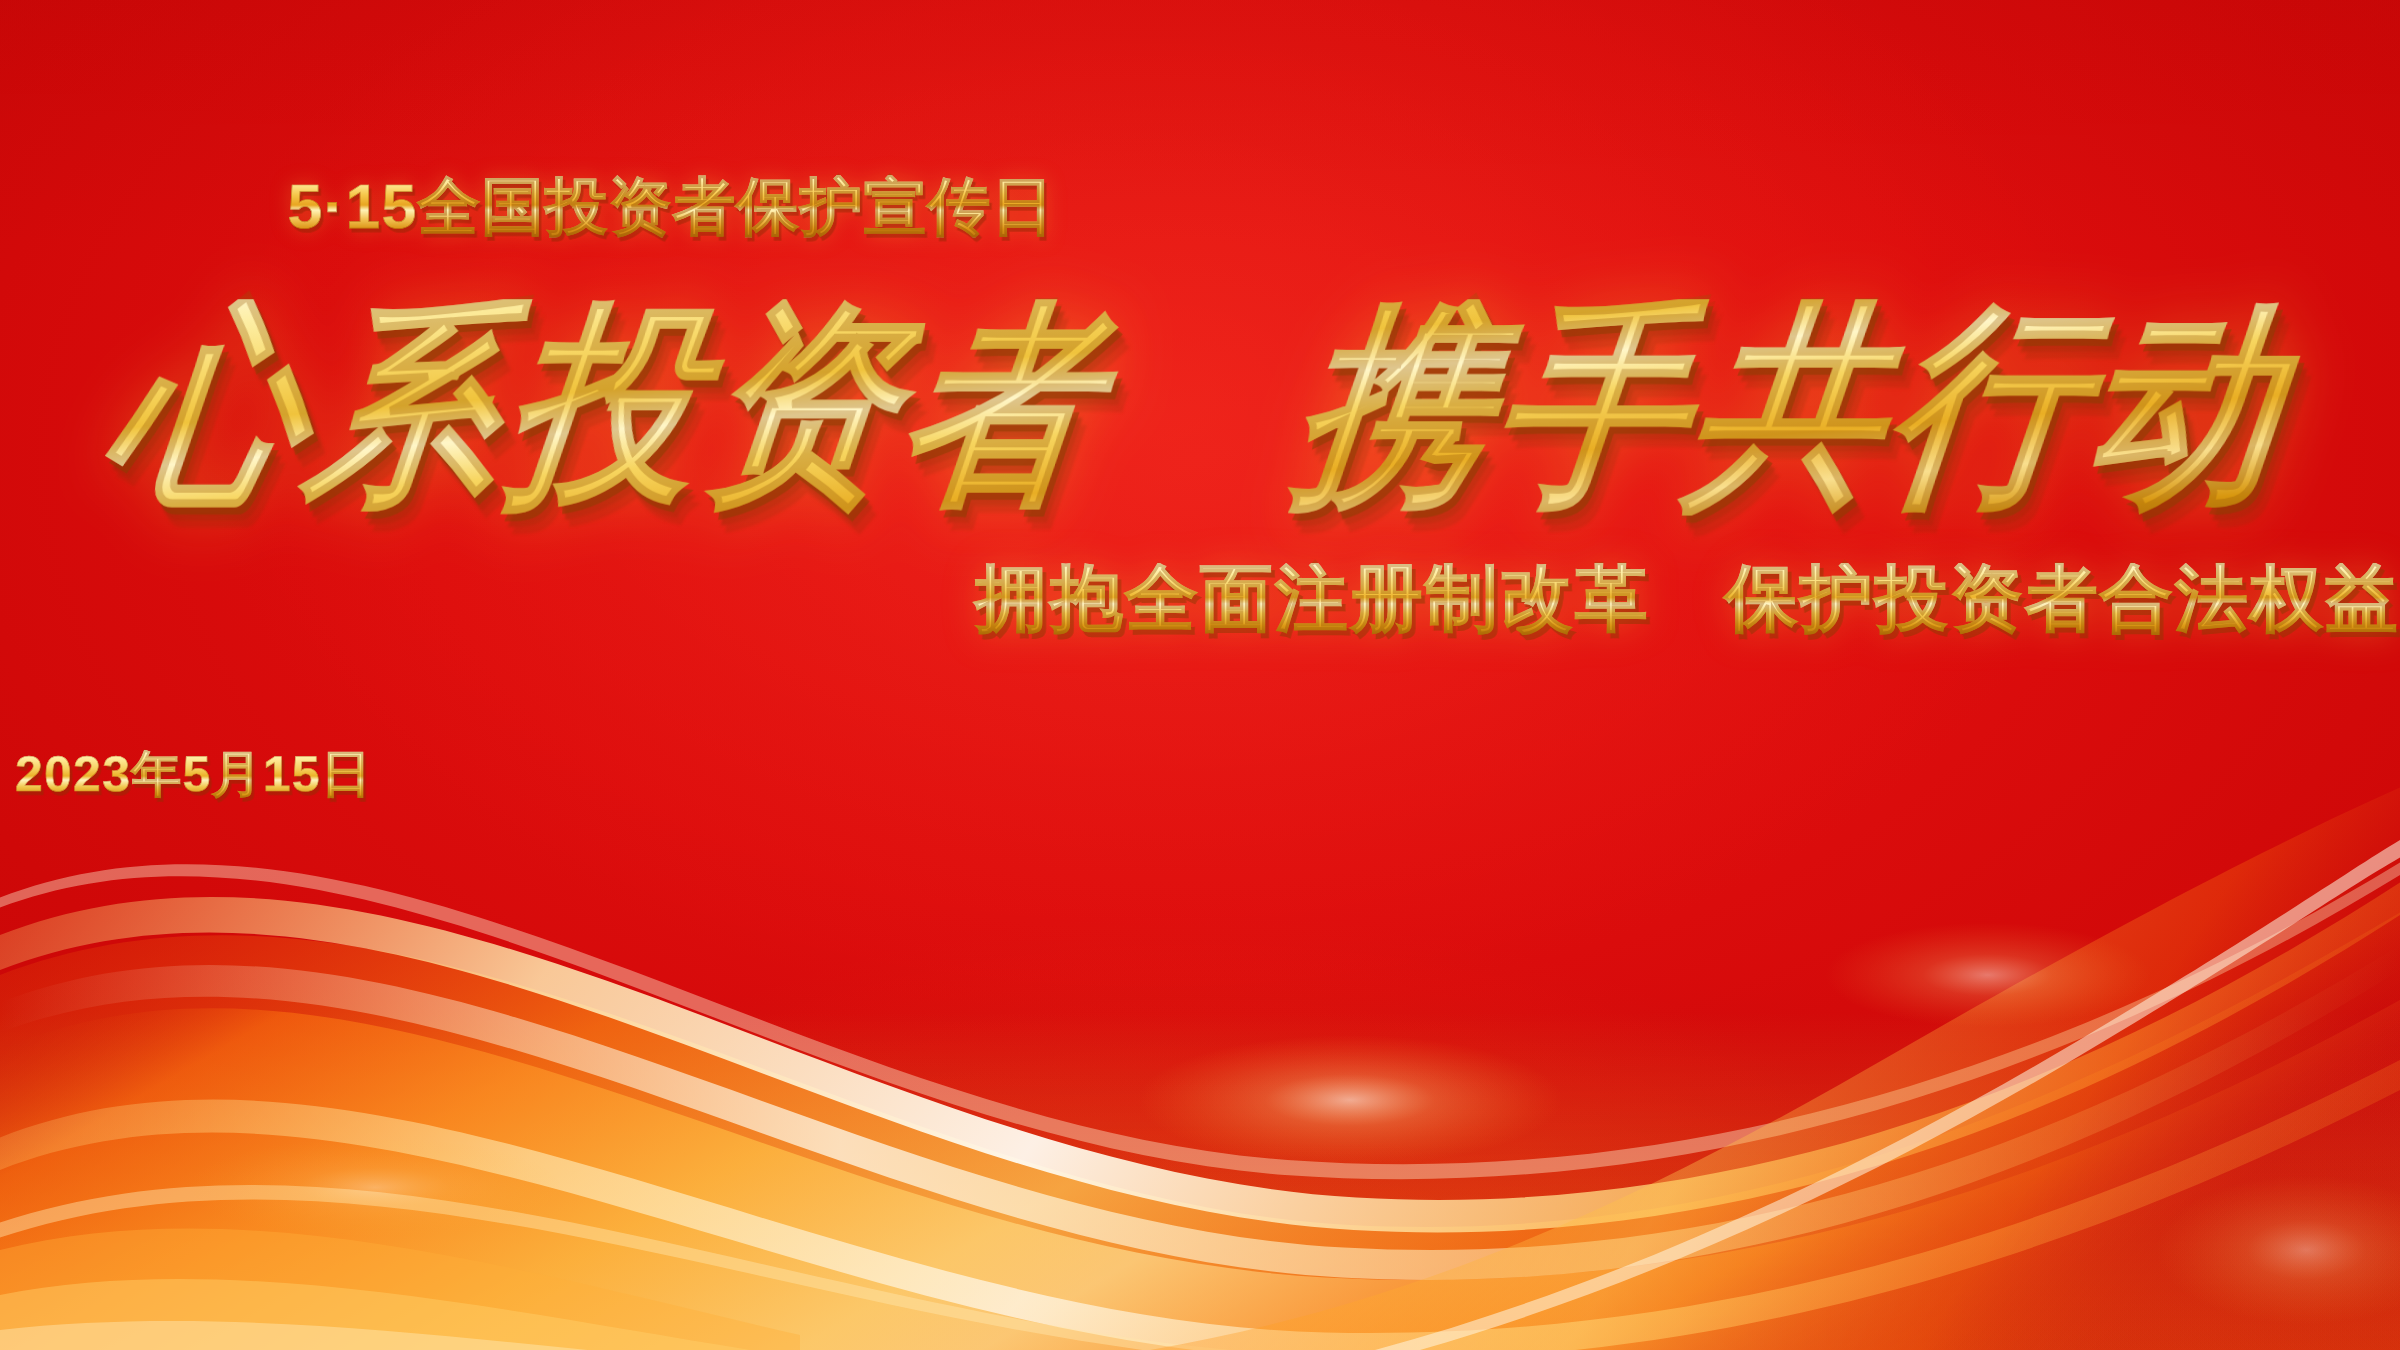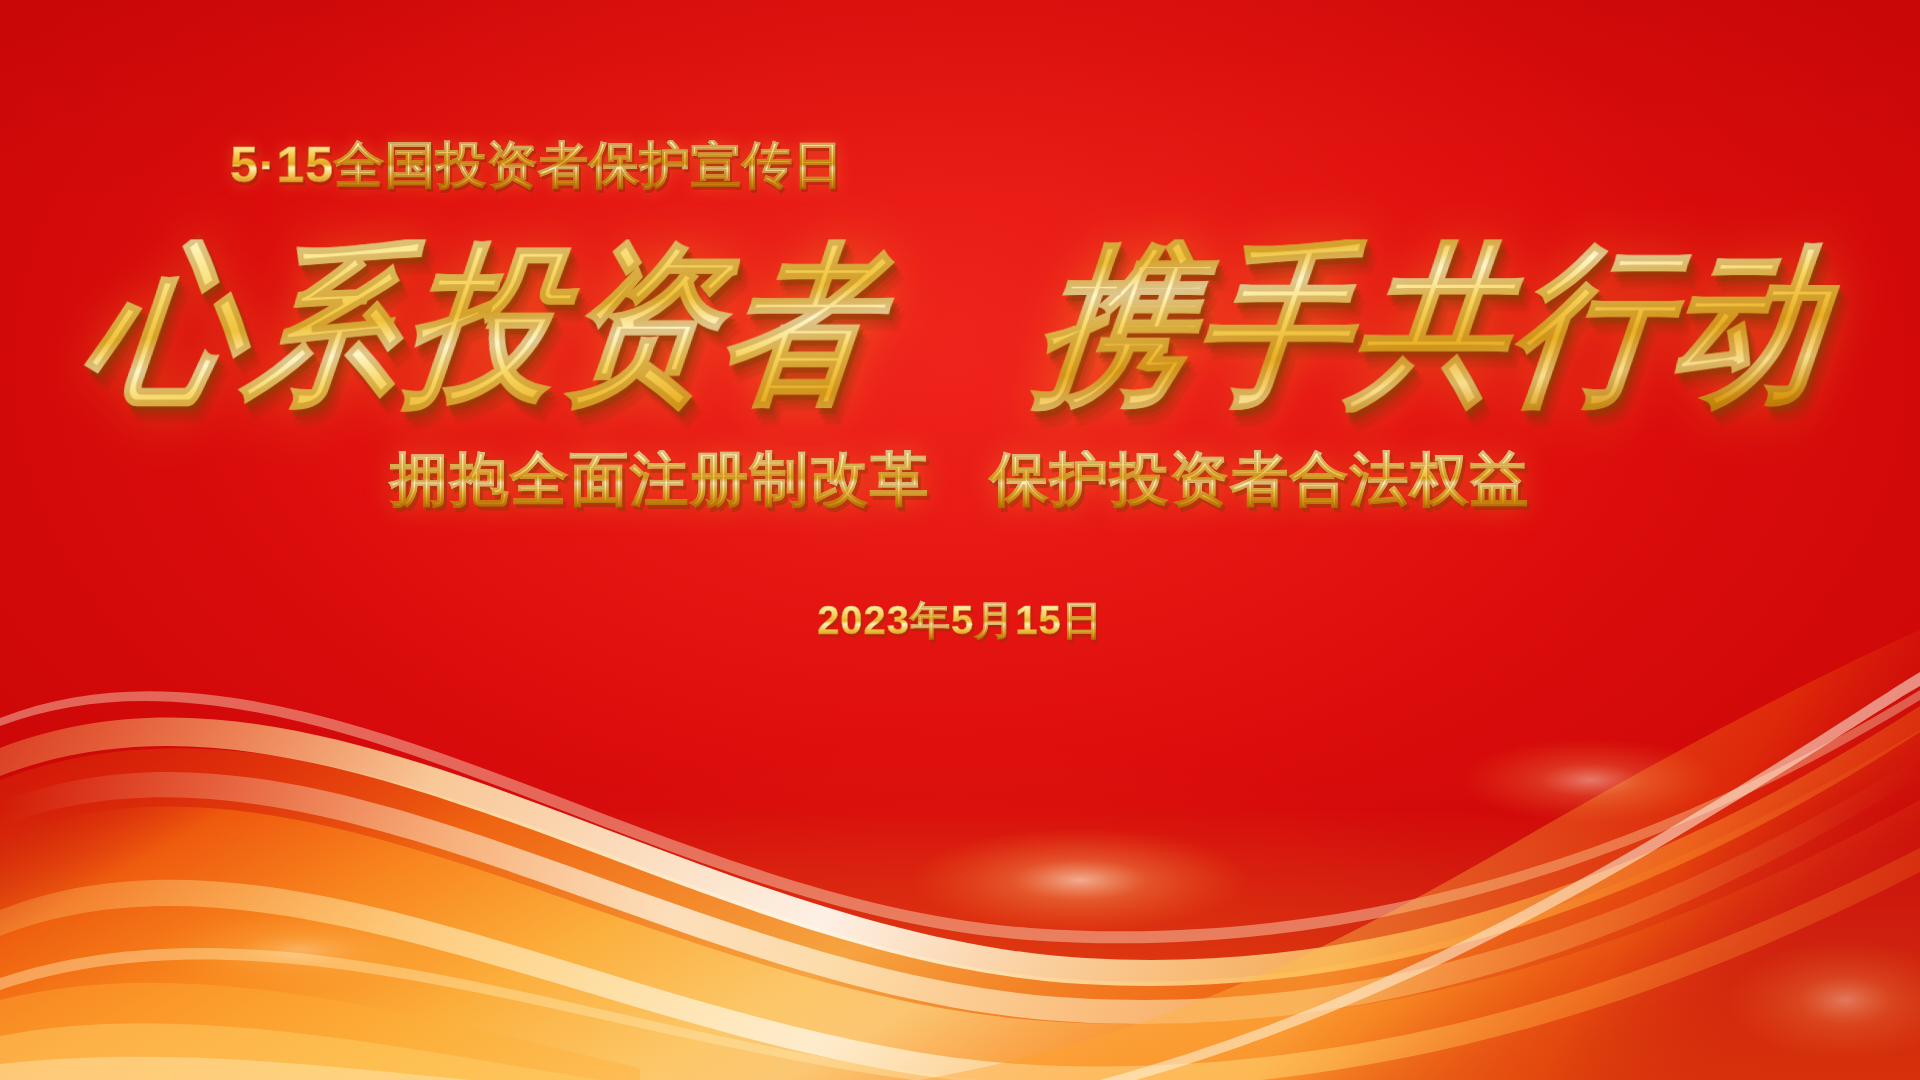--- a/index.html
+++ b/index.html
@@ -74,54 +74,54 @@
     filter:
       drop-shadow(4px 5px 0 rgba(138,62,2,0.55))
       drop-shadow(7px 9px 1px rgba(110,45,0,0.30))
       drop-shadow(0 0 22px rgba(255,180,50,0.35));
   }
 
   
   #subheadline {
     position:absolute;
     left:0; right:0; top:450px;
-    text-align:center;
+    text-align:right;
     font-size:58px;
     font-weight:bold;
     line-height:1;
     letter-spacing:2px;
     white-space:nowrap;
     background:linear-gradient(180deg,
        #fff8d4 0%, #ffeea0 16%, #f7d262 34%, #eeb52c 48%,
        #fff5c6 57%, #f5cf58 70%, #dd9a16 87%, #b87609 100%);
     -webkit-background-clip:text; background-clip:text;
     color:transparent;
     -webkit-text-stroke:0.8px rgba(150,80,0,0.35);
     filter:
       drop-shadow(3px 4px 0 rgba(135,58,2,0.48))
       drop-shadow(0 0 14px rgba(255,190,60,0.30));
   }
 
   
   #date {
     position:absolute;
     left:0; right:0; top:600px;
-    text-align:center;
     font-size:40px;
     font-weight:bold;
     line-height:1;
     letter-spacing:1px;
     white-space:nowrap;
     background:linear-gradient(180deg,
        #fff6cc 0%, #ffeb9b 18%, #f6cf5d 38%, #ecb229 52%,
        #fff3bd 60%, #f1c64b 74%, #d99512 90%, #b5730b 100%);
     -webkit-background-clip:text; background-clip:text;
     color:transparent;
     -webkit-text-stroke:0.5px rgba(150,80,0,0.35);
     filter:drop-shadow(2px 3px 0 rgba(130,55,2,0.42));
+    padding-left:12px;
   }
 </style>
 </head>
 <body>
 
 <div id="poster">
 
   <div class="bg-vignette"></div>
 
   <svg class="bg-waves" viewBox="0 0 1920 600" preserveAspectRatio="none">

